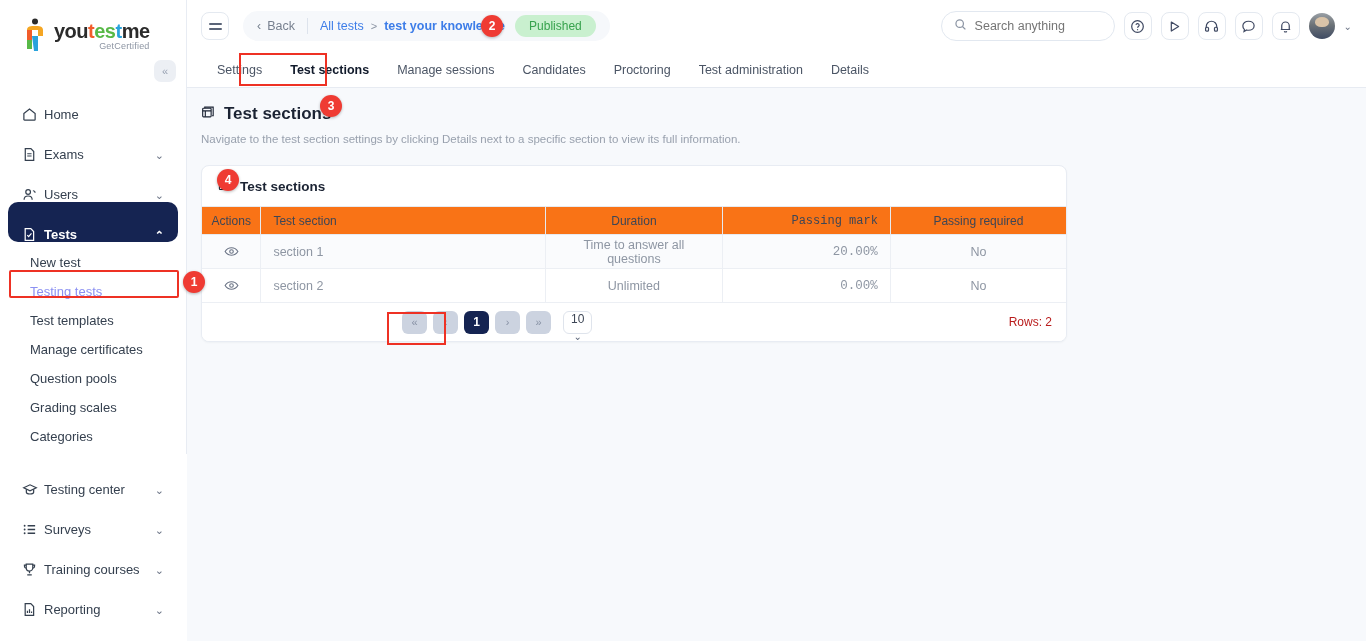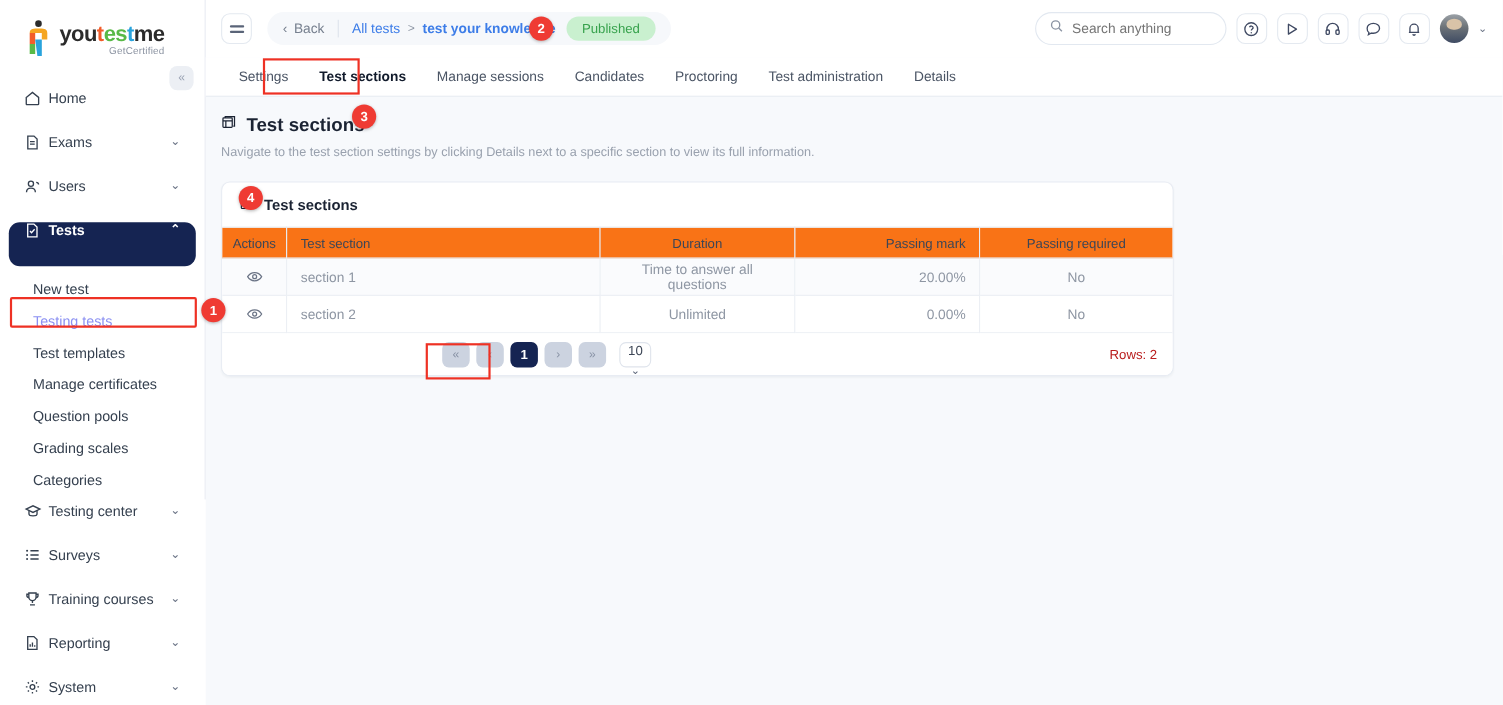--- a/index.html
+++ b/index.html
@@ -33,21 +33,21 @@
     position: absolute; top: 60px; left: 154px;
     width: 22px; height: 22px; border-radius: 7px;
     background: #eceff4; color: #99a2b3; font-size: 11px;
     display: flex; align-items: center; justify-content: center;
     cursor: pointer;
   }
 
   .nav { margin-top: 26px; }
   .nav-item {
     height: 40px; margin: 0 8px; border-radius: 10px;
-    display: flex; align-items: flex-start; padding: 0 14px;
+    display: flex; align-items: flex-end; padding: 0 14px;
     font-size: 13px; color: #35404f; cursor: pointer;
   }
   .nav-item .ico { width: 22px; display:flex; align-items:center; color:#35404f;}
   .nav-item .lbl { flex: 1; }
   .nav-item .chev { font-size: 11px; color: #6b7486; }
   .nav-item.active { background: #152452; color: #ffffff; font-weight: bold; }
   .nav-item.active .ico, .nav-item.active .chev { color: #ffffff; }
 
   .subnav-item {
     height: 29px; display:flex; align-items:center;
@@ -162,21 +162,21 @@
   tbody td {
     height: 33px; font-size: 12.5px; color: #8e96a3;
     border-bottom: 1px solid #eceff4; border-right: 1px solid #eceff4;
     padding: 0 12px;
   }
   tbody td:last-child { border-right:none; }
   tbody tr.row-hover td { background: #fafbfd; }
   .c-actions { width: 59px; text-align:center; padding:0 !important; }
   .c-section { width: 285px; text-align:left; }
   .c-duration { width: 178px; text-align:center; }
-  .c-mark { width: 168px; text-align:right; }
+  .c-mark { width: 168px; text-align:right;font-family:Liberation Mono, monospace; }
   .c-req { width: 176px; text-align:center; }
   .eye-btn { display:flex; align-items:center; justify-content:center; height:33px; cursor:pointer; color:#6b7486;}
 
   .redbox-action {
     position: absolute; left: 200px; top: 224px; width: 59px; height: 33px;
     border: 2px solid #ee3124; pointer-events: none;
   }
 
   .pager {
     height: 38px; display: flex; align-items: center; padding: 0 14px;

